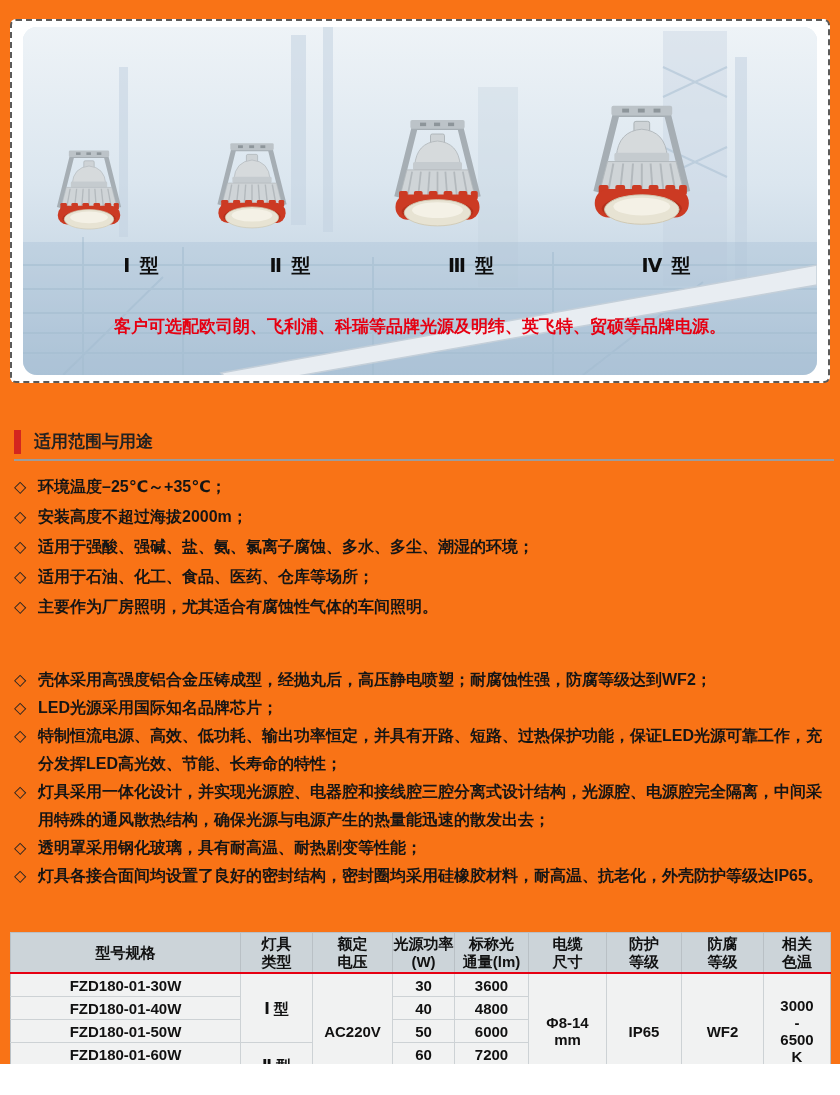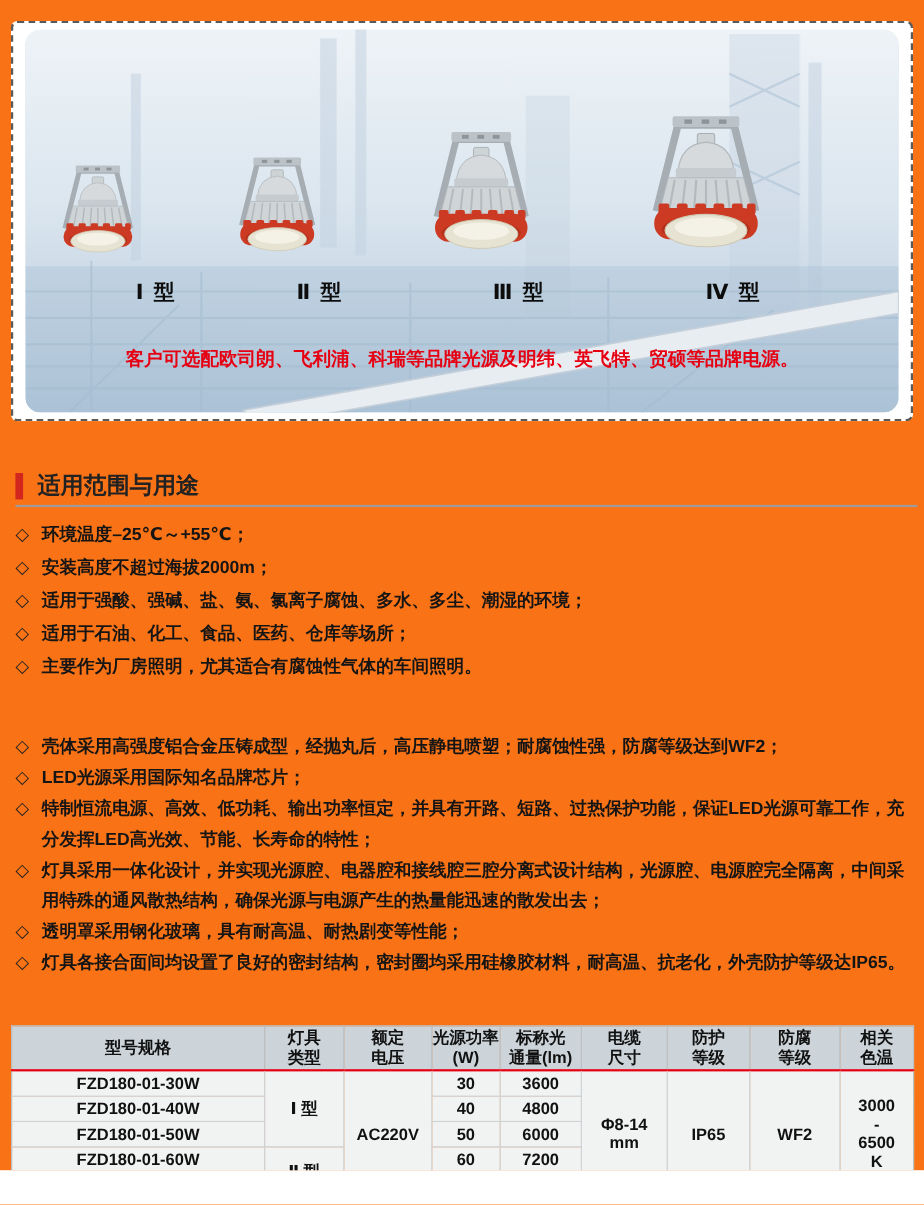--- a/index.html
+++ b/index.html
@@ -25,21 +25,21 @@
     position:absolute;left:0;right:0;top:288px;text-align:center;
     font-size:17px;font-weight:700;color:#e60012;white-space:nowrap;
   }
   
   .sec-head{
     position:absolute;left:14px;width:820px;
     border-bottom:2px solid #9c9c9c;padding-bottom:5px;
     display:flex;align-items:center;
   }
   .sec-bar{width:7px;height:24px;background:#d3261f;margin-right:13px;flex:0 0 auto;}
-  .sec-title{font-size:21px;font-weight:700;color:#222;margin:0;line-height:24px;}
+  .sec-title{font-size:17px;font-weight:700;color:#222;margin:0;line-height:24px;}
   
   .bullets{position:absolute;left:14px;width:812px;margin:0;padding:0;list-style:none;}
   .bullets li{display:flex;align-items:flex-start;font-size:16px;font-weight:700;color:#151515;}
   .scope-list li{line-height:30px;}
   .feature-list li{line-height:28px;}
   .diamond{flex:0 0 24px;color:#222;font-weight:400;}
   .btext{flex:1;}
   
   .specs-table{
     position:absolute;left:10px;top:932px;width:820px;
@@ -159,21 +159,21 @@
     </div>
   </div>
 
   <div class="sec-head" style="top:430px">
     <span class="sec-bar"></span>
     <h2 class="sec-title">适用范围与用途</h2>
   </div>
   <ul class="bullets scope-list" style="top:472px">
     <li>
       <span class="diamond">◇</span>
-      <span class="btext">环境温度–25℃～+55℃；</span>
+      <span class="btext">环境温度–25℃～+35℃；</span>
     </li>
     <li>
       <span class="diamond">◇</span>
       <span class="btext">安装高度不超过海拔2000m；</span>
     </li>
     <li>
       <span class="diamond">◇</span>
       <span class="btext">适用于强酸、强碱、盐、氨、氯离子腐蚀、多水、多尘、潮湿的环境；</span>
     </li>
     <li>

